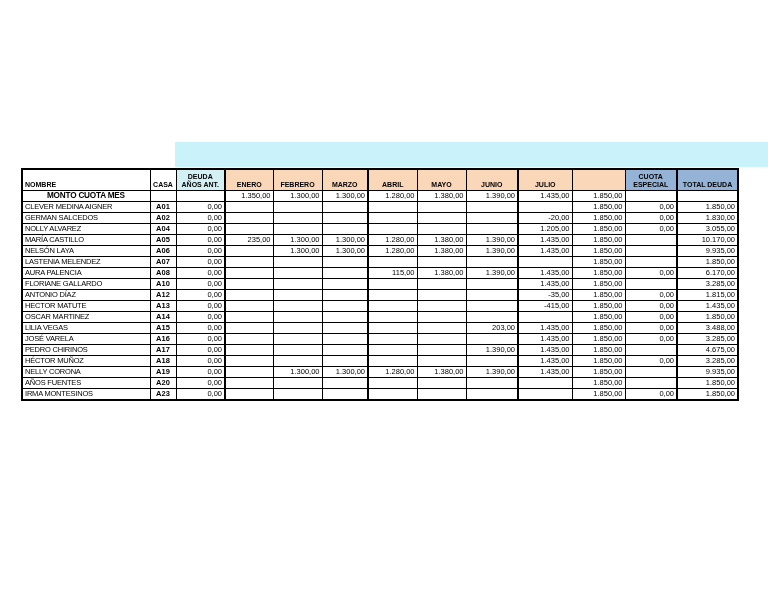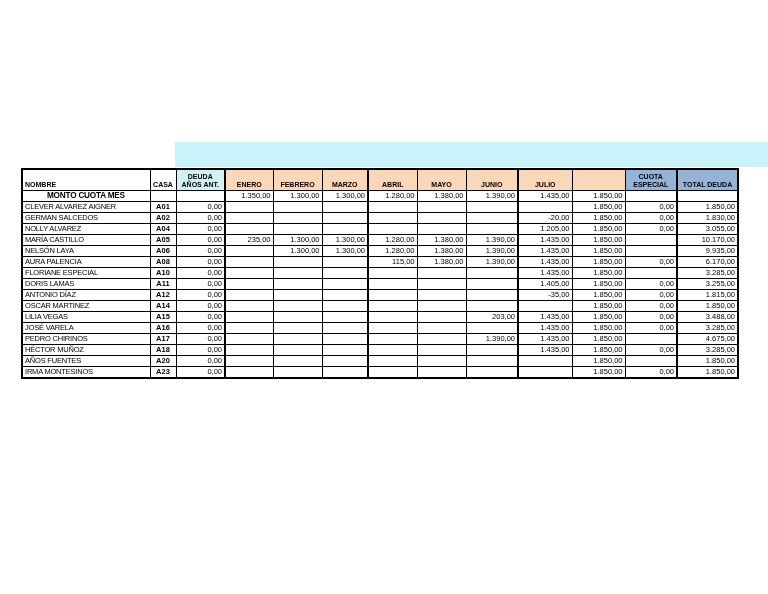--- a/index.html
+++ b/index.html
@@ -106,21 +106,21 @@
           <td class="c-num">1.300,00</td>
           <td class="c-num bl2">1.280,00</td>
           <td class="c-num">1.380,00</td>
           <td class="c-num">1.390,00</td>
           <td class="c-num bl2">1.435,00</td>
           <td class="c-num">1.850,00</td>
           <td class="c-num"></td>
           <td class="c-num bl2"></td>
         </tr>
         <tr>
-          <td class="c-text">CLEVER ALVAREZ AIGNER</td>
+          <td class="c-text">CLEVER MEDINA AIGNER</td>
           <td class="c-casa">A01</td>
           <td class="c-num">0,00</td>
           <td class="c-num bl2"></td>
           <td class="c-num"></td>
           <td class="c-num"></td>
           <td class="c-num bl2"></td>
           <td class="c-num"></td>
           <td class="c-num"></td>
           <td class="c-num bl2"></td>
           <td class="c-num">1.850,00</td>
@@ -181,80 +181,95 @@
           <td class="c-num">1.300,00</td>
           <td class="c-num bl2">1.280,00</td>
           <td class="c-num">1.380,00</td>
           <td class="c-num">1.390,00</td>
           <td class="c-num bl2">1.435,00</td>
           <td class="c-num">1.850,00</td>
           <td class="c-num"></td>
           <td class="c-num bl2">9.935,00</td>
         </tr>
         <tr>
+          <td class="c-text">LASTENIA MELENDEZ</td>
+          <td class="c-casa">A07</td>
+          <td class="c-num">0,00</td>
+          <td class="c-num bl2"></td>
+          <td class="c-num"></td>
+          <td class="c-num"></td>
+          <td class="c-num bl2"></td>
+          <td class="c-num"></td>
+          <td class="c-num"></td>
+          <td class="c-num bl2"></td>
+          <td class="c-num">1.850,00</td>
+          <td class="c-num"></td>
+          <td class="c-num bl2">1.850,00</td>
+        </tr>
+        <tr>
           <td class="c-text">AURA PALENCIA</td>
           <td class="c-casa">A08</td>
           <td class="c-num">0,00</td>
           <td class="c-num bl2"></td>
           <td class="c-num"></td>
           <td class="c-num"></td>
           <td class="c-num bl2">115,00</td>
           <td class="c-num">1.380,00</td>
           <td class="c-num">1.390,00</td>
           <td class="c-num bl2">1.435,00</td>
           <td class="c-num">1.850,00</td>
           <td class="c-num">0,00</td>
           <td class="c-num bl2">6.170,00</td>
         </tr>
         <tr>
-          <td class="c-text">FLORIANE ESPECIAL</td>
+          <td class="c-text">FLORIANE GALLARDO</td>
           <td class="c-casa">A10</td>
           <td class="c-num">0,00</td>
           <td class="c-num bl2"></td>
           <td class="c-num"></td>
           <td class="c-num"></td>
           <td class="c-num bl2"></td>
           <td class="c-num"></td>
           <td class="c-num"></td>
           <td class="c-num bl2">1.435,00</td>
           <td class="c-num">1.850,00</td>
           <td class="c-num"></td>
           <td class="c-num bl2">3.285,00</td>
-        </tr>
-        <tr>
-          <td class="c-text">DORIS LAMAS</td>
-          <td class="c-casa">A11</td>
-          <td class="c-num">0,00</td>
-          <td class="c-num bl2"></td>
-          <td class="c-num"></td>
-          <td class="c-num"></td>
-          <td class="c-num bl2"></td>
-          <td class="c-num"></td>
-          <td class="c-num"></td>
-          <td class="c-num bl2">1.405,00</td>
-          <td class="c-num">1.850,00</td>
-          <td class="c-num">0,00</td>
-          <td class="c-num bl2">3.255,00</td>
         </tr>
         <tr>
           <td class="c-text">ANTONIO DÍAZ</td>
           <td class="c-casa">A12</td>
           <td class="c-num">0,00</td>
           <td class="c-num bl2"></td>
           <td class="c-num"></td>
           <td class="c-num"></td>
           <td class="c-num bl2"></td>
           <td class="c-num"></td>
           <td class="c-num"></td>
           <td class="c-num bl2">-35,00</td>
           <td class="c-num">1.850,00</td>
           <td class="c-num">0,00</td>
           <td class="c-num bl2">1.815,00</td>
         </tr>
         <tr>
+          <td class="c-text">HECTOR MATUTE</td>
+          <td class="c-casa">A13</td>
+          <td class="c-num">0,00</td>
+          <td class="c-num bl2"></td>
+          <td class="c-num"></td>
+          <td class="c-num"></td>
+          <td class="c-num bl2"></td>
+          <td class="c-num"></td>
+          <td class="c-num"></td>
+          <td class="c-num bl2">-415,00</td>
+          <td class="c-num">1.850,00</td>
+          <td class="c-num">0,00</td>
+          <td class="c-num bl2">1.435,00</td>
+        </tr>
+        <tr>
           <td class="c-text">OSCAR MARTINEZ</td>
           <td class="c-casa">A14</td>
           <td class="c-num">0,00</td>
           <td class="c-num bl2"></td>
           <td class="c-num"></td>
           <td class="c-num"></td>
           <td class="c-num bl2"></td>
           <td class="c-num"></td>
           <td class="c-num"></td>
           <td class="c-num bl2"></td>
@@ -314,20 +329,35 @@
           <td class="c-num bl2"></td>
           <td class="c-num"></td>
           <td class="c-num"></td>
           <td class="c-num bl2"></td>
           <td class="c-num"></td>
           <td class="c-num"></td>
           <td class="c-num bl2">1.435,00</td>
           <td class="c-num">1.850,00</td>
           <td class="c-num">0,00</td>
           <td class="c-num bl2">3.285,00</td>
+        </tr>
+        <tr>
+          <td class="c-text">NELLY CORONA</td>
+          <td class="c-casa">A19</td>
+          <td class="c-num">0,00</td>
+          <td class="c-num bl2"></td>
+          <td class="c-num">1.300,00</td>
+          <td class="c-num">1.300,00</td>
+          <td class="c-num bl2">1.280,00</td>
+          <td class="c-num">1.380,00</td>
+          <td class="c-num">1.390,00</td>
+          <td class="c-num bl2">1.435,00</td>
+          <td class="c-num">1.850,00</td>
+          <td class="c-num"></td>
+          <td class="c-num bl2">9.935,00</td>
         </tr>
         <tr>
           <td class="c-text">AÑOS FUENTES</td>
           <td class="c-casa">A20</td>
           <td class="c-num">0,00</td>
           <td class="c-num bl2"></td>
           <td class="c-num"></td>
           <td class="c-num"></td>
           <td class="c-num bl2"></td>
           <td class="c-num"></td>

